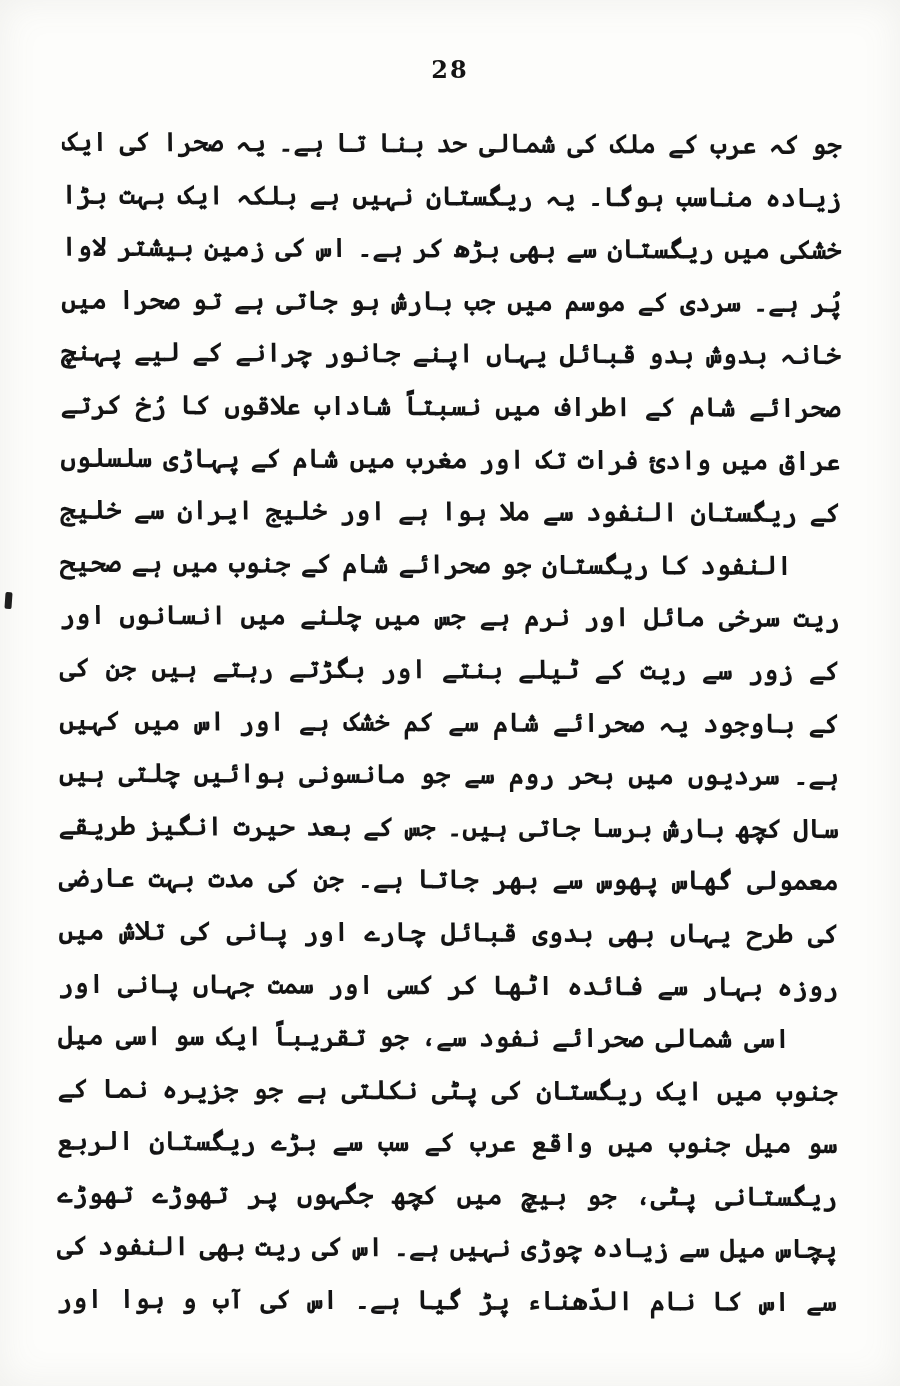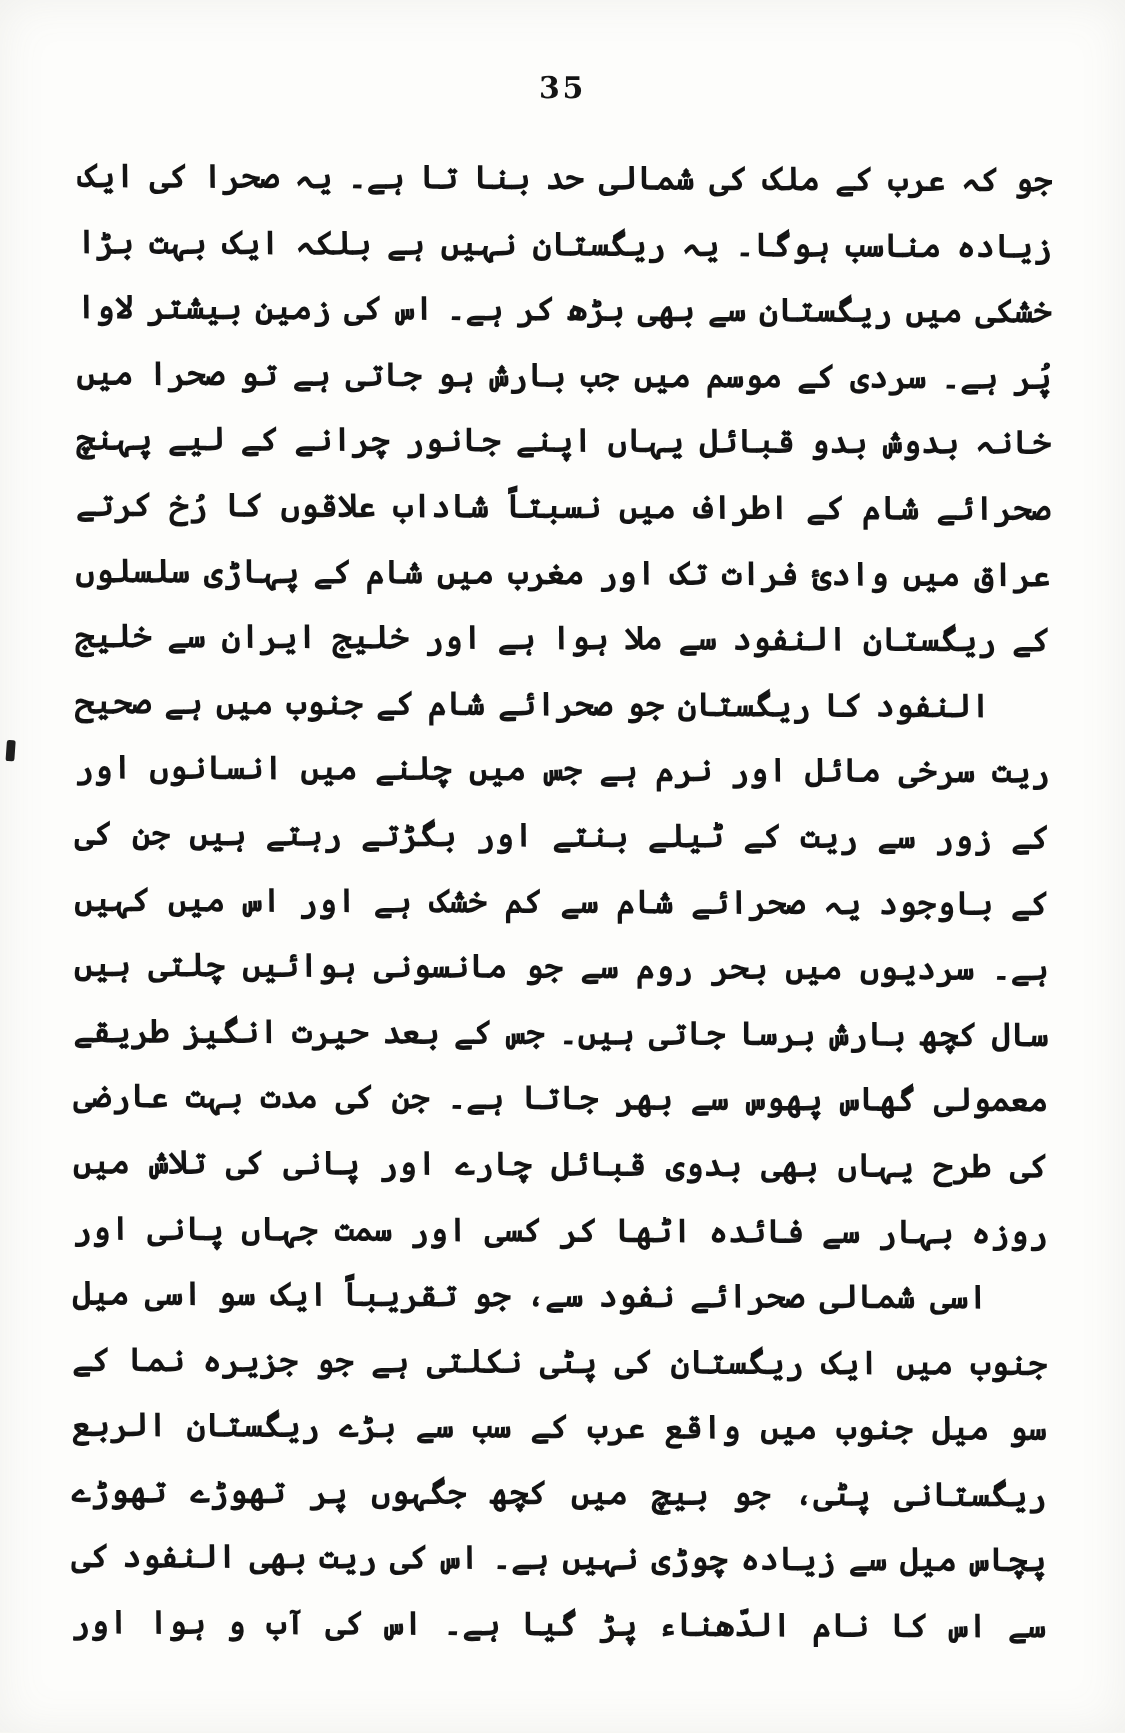--- a/index.html
+++ b/index.html
@@ -72,21 +72,21 @@
   }
   .line.para-end {
     text-align-last: right;
   }
 </style>
 </head>
 <body>
 
 <div class="page">
 
-  <div class="page-number">35</div>
+  <div class="page-number">28</div>
 
   <div class="ink-mark"></div>
 
   <div class="text-block">
     <div class="line">جو کہ عرب کے ملک کی شمالی حد بنا تا ہے۔ یہ صحرا کی ایک مخصوص قسم سے تعلق رکھتا ہے جس کو نیم صحرا کہنا</div>
     <div class="line">زیادہ مناسب ہوگا۔ یہ ریگستان نہیں ہے بلکہ ایک بہت بڑا بے آب و گیاہ بنجر علاقہ ہے جو اپنی گرمی اور</div>
     <div class="line">خشکی میں ریگستان سے بھی بڑھ کر ہے۔ اس کی زمین بیشتر لاوا سے بنی ہوئی پتھریلی یا سنگریزوں سے</div>
     <div class="line">پُر ہے۔ سردی کے موسم میں جب بارش ہو جاتی ہے تو صحرا میں کچھ گھاس اور بوٹے اُگ جاتے ہیں اور</div>
     <div class="line">خانہ بدوش بدو قبائل یہاں اپنے جانور چرانے کے لیے پہنچ جاتے ہیں لیکن گرمیوں کی آمد کے ساتھ وہ</div>
     <div class="line">صحرائے شام کے اطراف میں نسبتاً شاداب علاقوں کا رُخ کرتے ہیں۔ صحرائے شام کی مشرقی حد</div>

